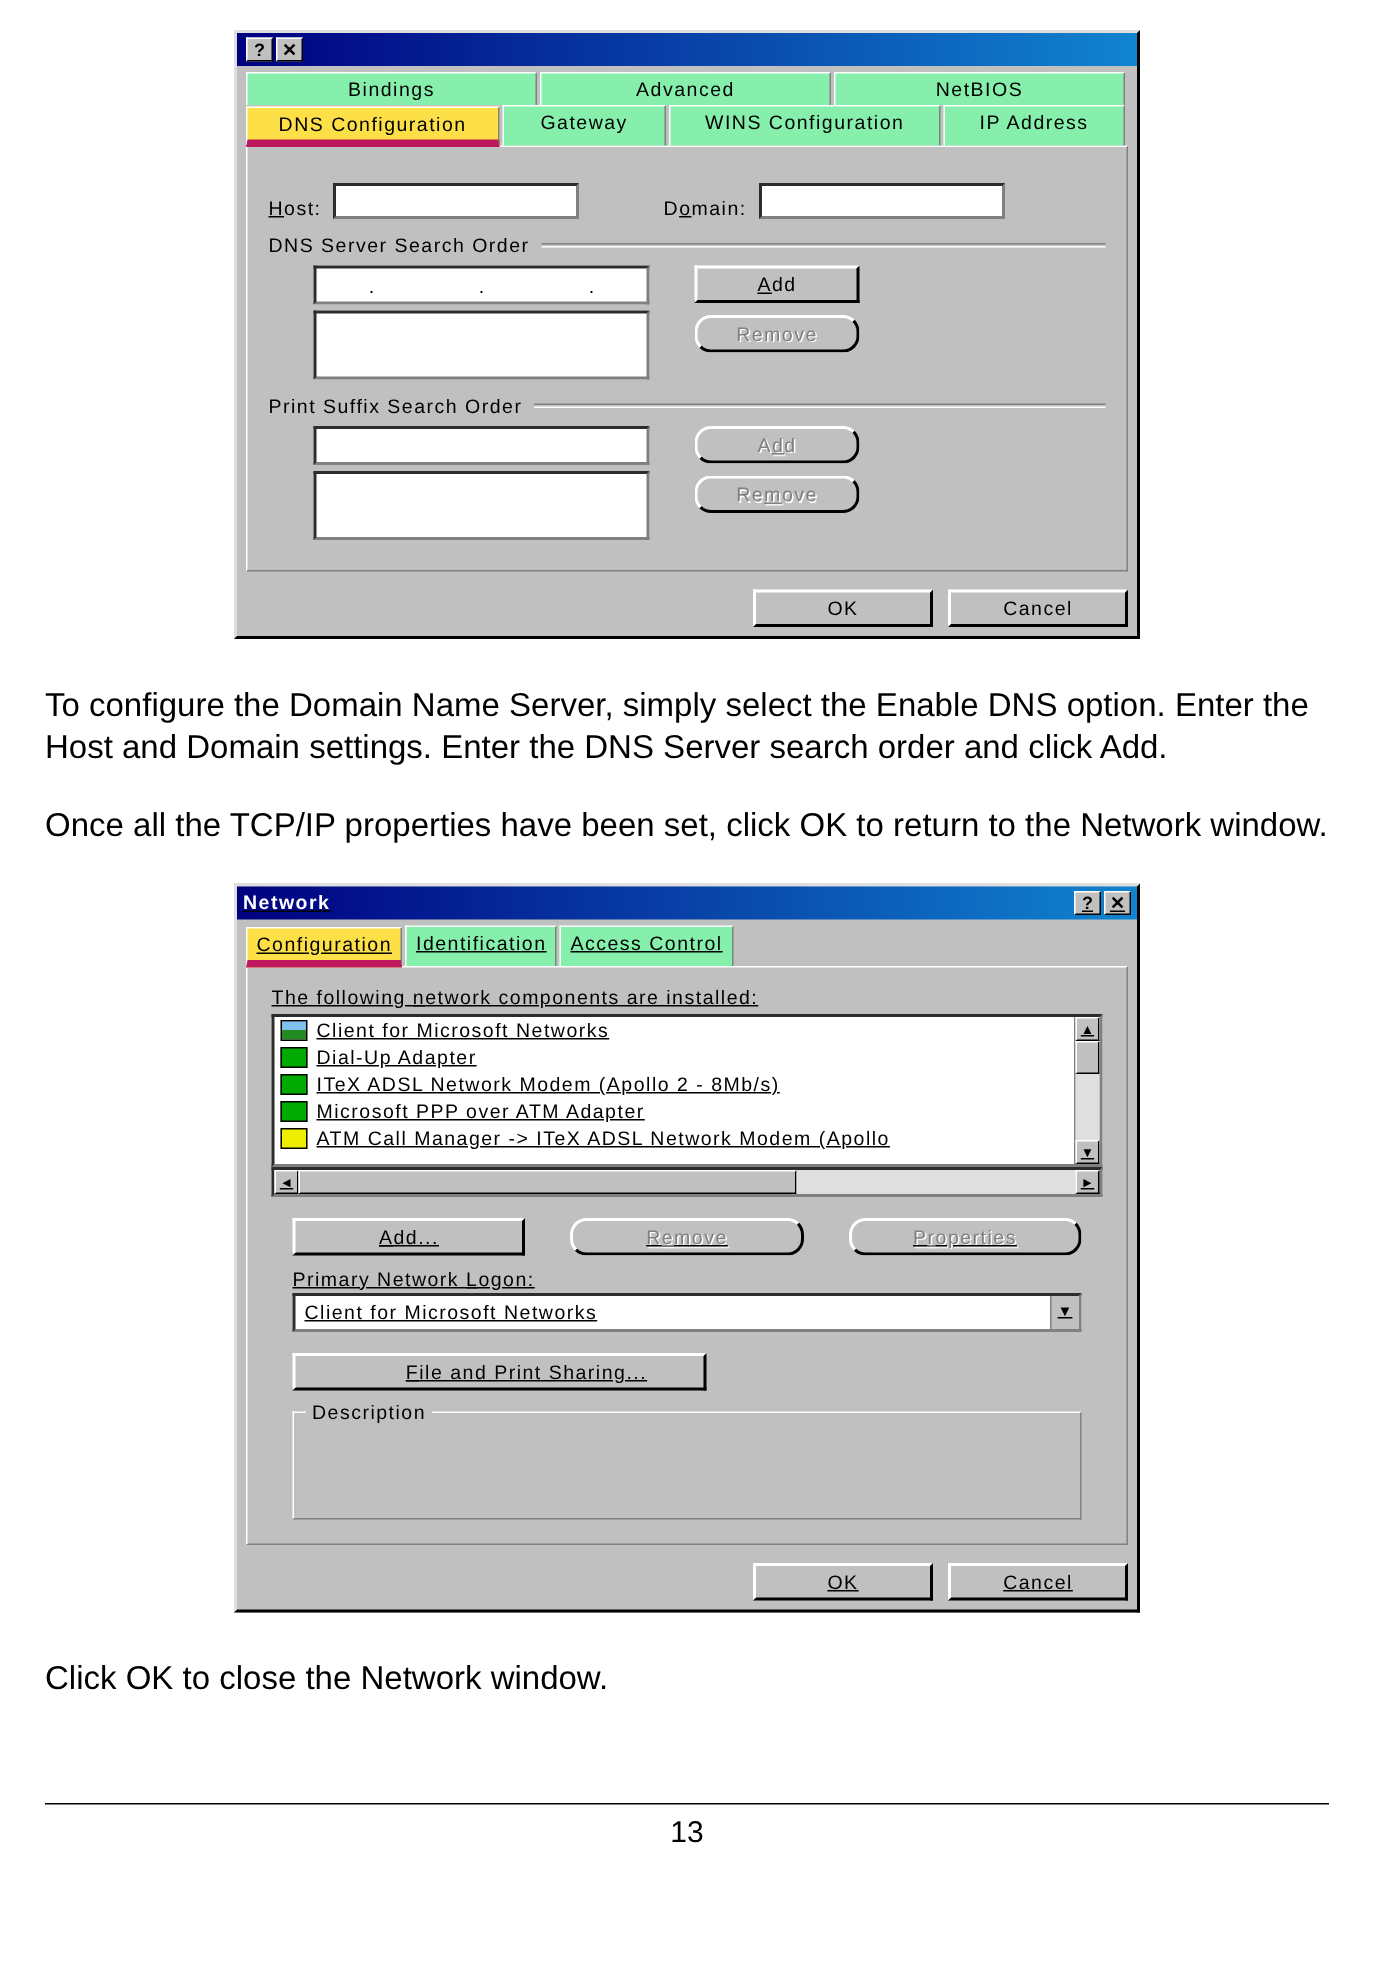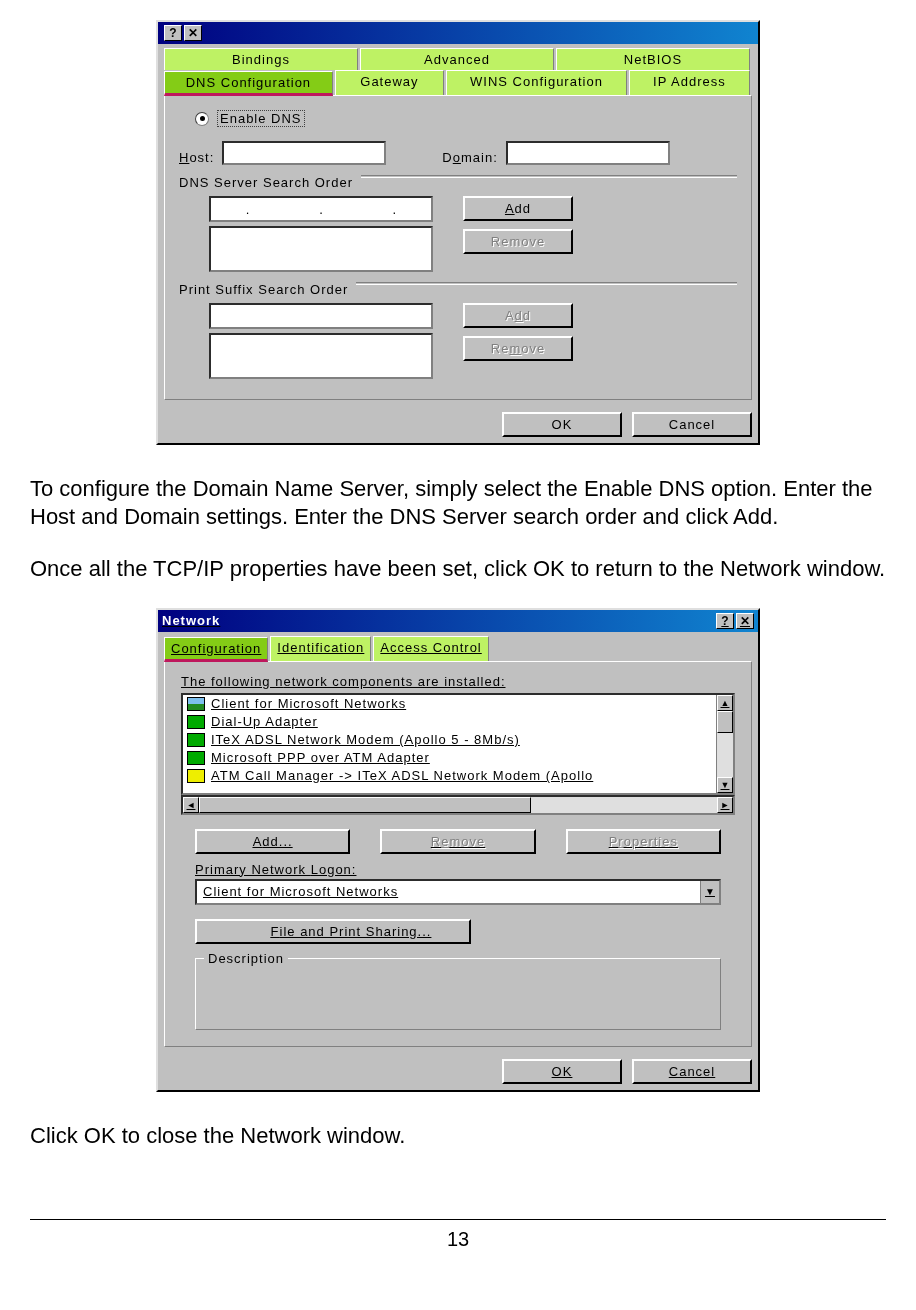--- a/index.html
+++ b/index.html
@@ -38,33 +38,33 @@
     border: 1px solid #000;
     border-top-color: #fff; border-left-color: #fff;
     margin-left: 2px;
     font-size: 12px; font-weight: bold; color: #000;
     display: flex; align-items: center; justify-content: center;
     box-sizing: border-box;
   }
   .tab-row { display: flex; padding: 4px 6px 0 6px; }
   .tab {
     flex: 1;
-    background: #bef264;
+    background: #86efac;
     border: 1px solid #808080;
     border-top-color: #fff; border-left-color: #fff;
     border-bottom: none;
     padding: 3px 6px;
     text-align: center;
     font-size: 13px;
     margin-right: 2px;
     letter-spacing: 1px;
   }
   .tab.active {
-    background: #84cc16;
-    border-bottom: 3px solid #be185d;
+    background: #fde047;
+    border-bottom: 5px solid #be185d;
     position: relative;
     top: 1px;
     font-weight: normal;
   }
   .tab-body {
     margin: 0 6px 6px 6px;
     border: 1px solid #808080;
     border-top-color: #fff; border-left-color: #fff;
     padding: 10px;
   }
@@ -89,21 +89,21 @@
     background: #fff;
     border: 2px inset #808080;
     height: 20px;
     flex: 1;
     min-width: 0;
   }
   .group {
     margin: 10px 4px;
   }
   .group-title {
-    display: flex; 
+    display: flex; align-items: center;
     letter-spacing: 1px;
     margin-bottom: 6px;
   }
   .group-title .line {
     flex: 1; height: 1px;
     border-top: 1px solid #808080;
     border-bottom: 1px solid #fff;
     margin-left: 8px;
   }
   .group-content { display: flex; align-items: flex-start; gap: 30px; padding-left: 30px; }
@@ -121,21 +121,21 @@
   }
   .btn {
     background: #c0c0c0;
     border: 2px outset #fff;
     border-right-color: #404040; border-bottom-color: #404040;
     padding: 3px 8px;
     text-align: center;
     min-width: 90px;
     letter-spacing: 1px;
   }
-  .btn.disabled { color: #808080; text-shadow: 1px 1px #fff; }
+  .btn.disabled { color: #808080; text-shadow: 1px 1px #fff; border-radius: 11px; }
   .btn-col { display: flex; flex-direction: column; gap: 8px; }
   .dlg-buttons {
     display: flex; justify-content: flex-end; gap: 10px;
     padding: 6px;
   }
   .dlg-buttons .btn { min-width: 100px; }
   .under { text-decoration: underline; }
 
   
   .nw-list {
@@ -240,24 +240,20 @@
     <div class="tab">Advanced</div>
     <div class="tab">NetBIOS</div>
   </div>
   <div class="tab-row" style="padding-top:0">
     <div class="tab active" style="flex:1.3">DNS Configuration</div>
     <div class="tab" style="flex:0.8">Gateway</div>
     <div class="tab" style="flex:1.4">WINS Configuration</div>
     <div class="tab" style="flex:0.9">IP Address</div>
   </div>
   <div class="tab-body">
-    <div class="radio-row">
-      <span class="radio checked"></span>
-      <span class="lbl dotted">Enable DNS</span>
-    </div>
 
     <div class="hd-row">
       <span class="lbl"><span class="under">H</span><span>ost:</span></span>
       <div class="txtfield" style="max-width:160px"></div>
       <span style="width:40px"></span>
       <span class="lbl">D<span class="under">o</span>main:</span>
       <div class="txtfield" style="max-width:160px"></div>
     </div>
 
     <div class="group">
@@ -327,21 +323,21 @@
         <div class="nw-item">
           <span class="nw-icon ic-monitor"></span>
           <span>Client for Microsoft Networks</span>
         </div>
         <div class="nw-item">
           <span class="nw-icon ic-card"></span>
           <span>Dial-Up Adapter</span>
         </div>
         <div class="nw-item">
           <span class="nw-icon ic-card"></span>
-          <span>ITeX ADSL Network Modem (Apollo 5 - 8Mb/s)</span>
+          <span>ITeX ADSL Network Modem (Apollo 2 - 8Mb/s)</span>
         </div>
         <div class="nw-item">
           <span class="nw-icon ic-card"></span>
           <span>Microsoft PPP over ATM Adapter</span>
         </div>
         <div class="nw-item">
           <span class="nw-icon ic-proto"></span>
           <span>ATM Call Manager -&gt; ITeX ADSL Network Modem (Apollo</span>
         </div>
       </div>

